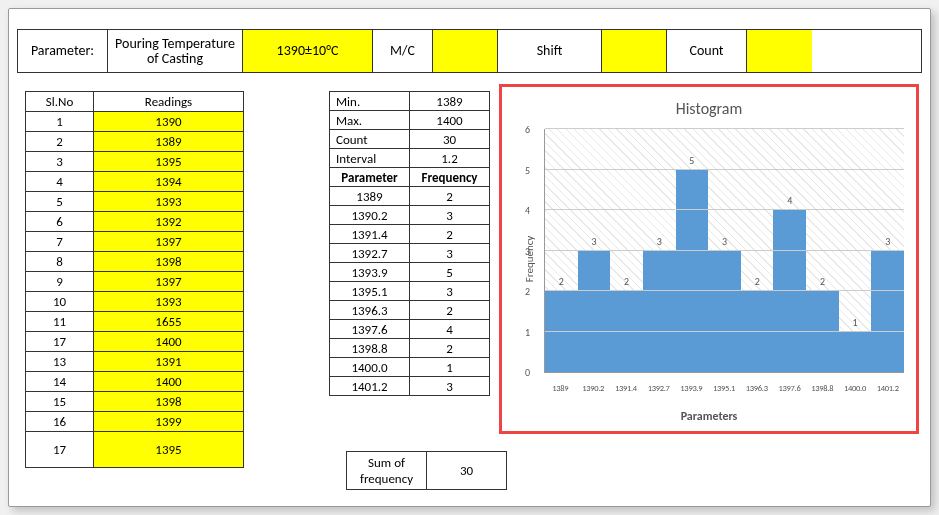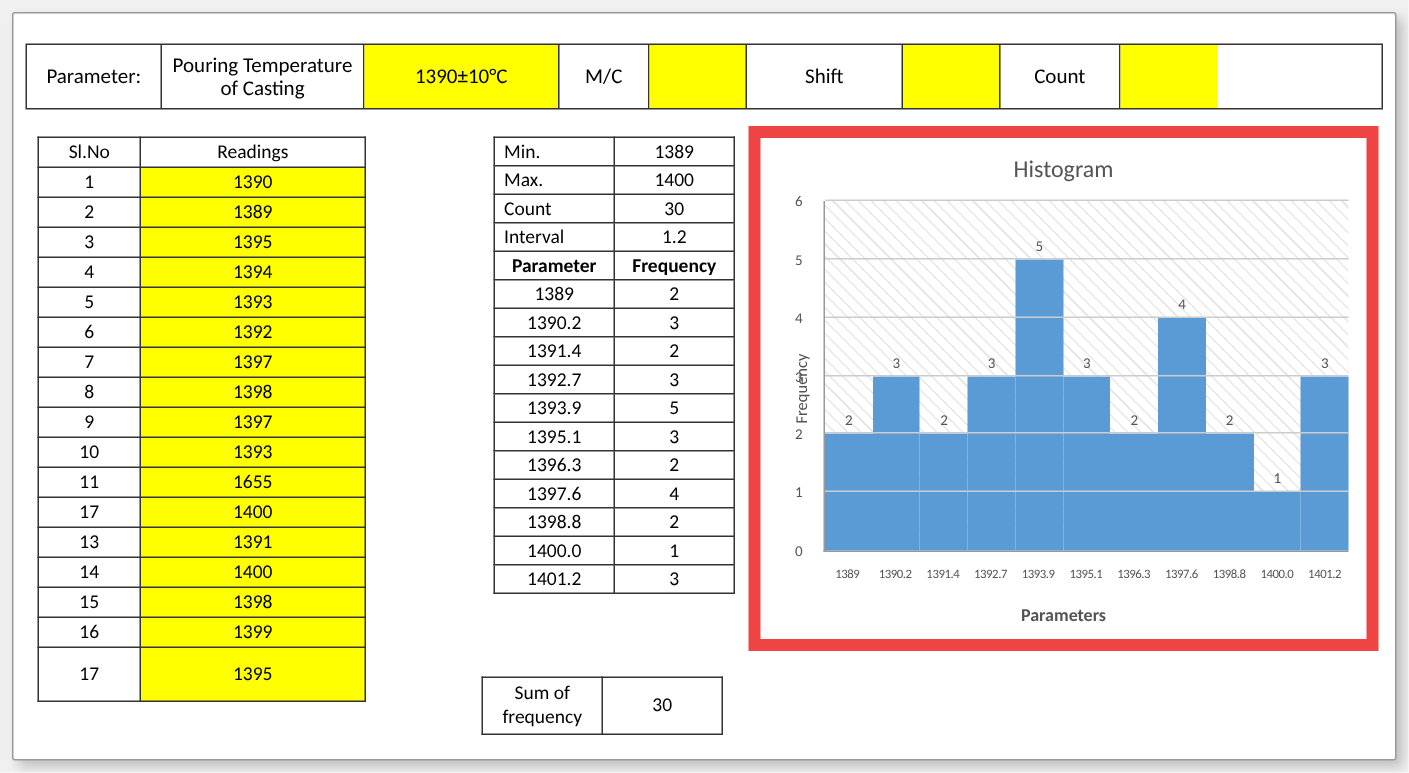--- a/index.html
+++ b/index.html
@@ -83,42 +83,42 @@
   text-align: center;
   height: 19px;
 }
 .stats .lbl { width: 80px; text-align: left; padding-left: 6px; }
 .stats .val { width: 80px; }
 .stats .hdr { font-weight: bold; text-align: center; }
 
 
 .sumbox {
   position: absolute;
-  left: 312px;
+  left: 337px;
   top: 442px;
   border-collapse: collapse;
   font-size: 13px;
 }
 .sumbox td {
   border: 1px solid #333;
   text-align: center;
   height: 38px;
   line-height: 1.2;
 }
 .sumbox .slbl { width: 80px; }
 .sumbox .sval { width: 80px; }
 
 
 .chart-wrap {
   position: absolute;
   left: 490px;
   top: 75px;
   width: 420px;
   height: 350px;
-  border: 8px solid #ef4444;
+  border: 3px solid #ef4444;
   background: #fff;
 }
 .chart-title {
   text-align: center;
   font-size: 16px;
   color: #555;
   margin-top: 12px;
 }
 .chart-ylabel {
   position: absolute;

